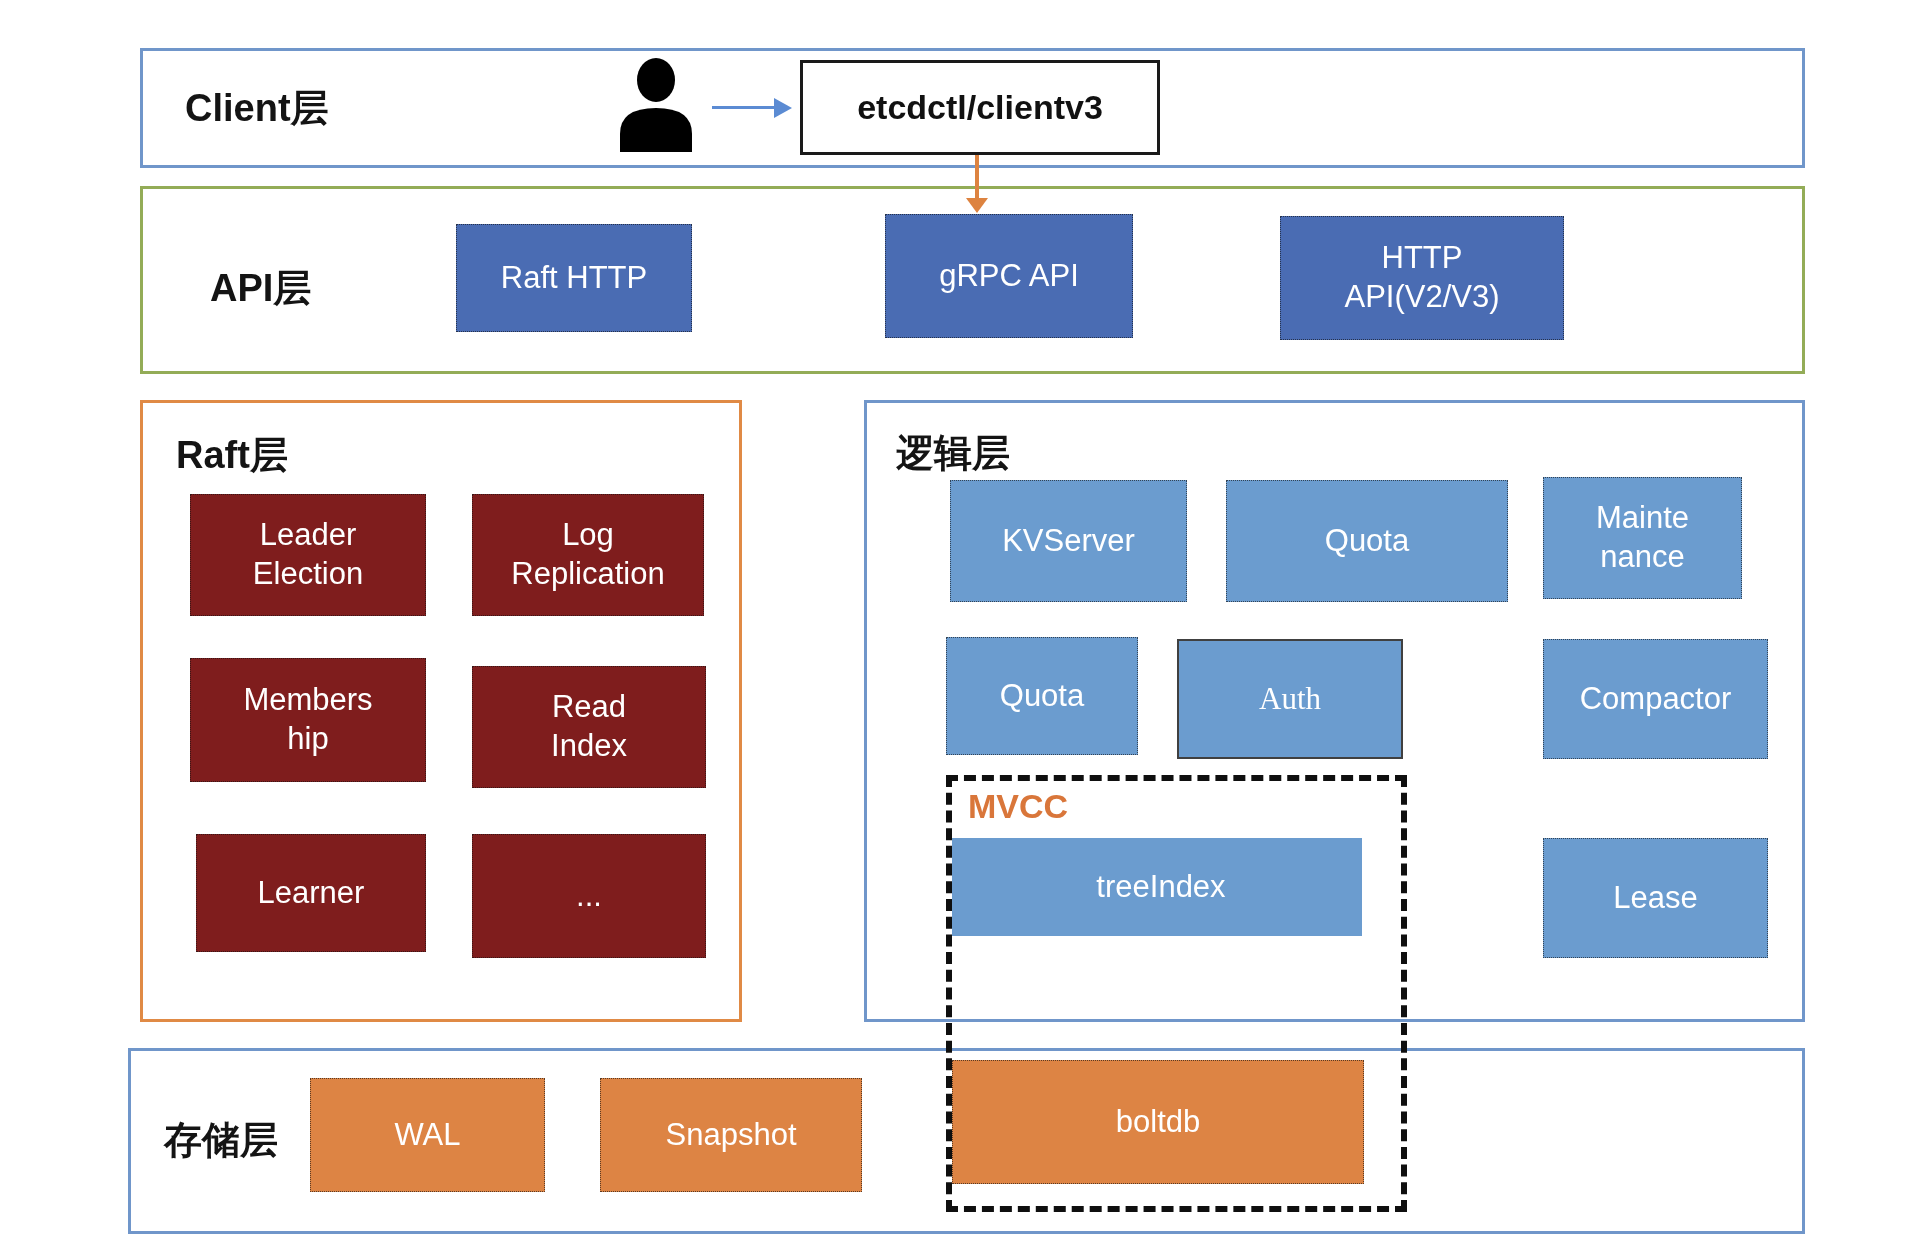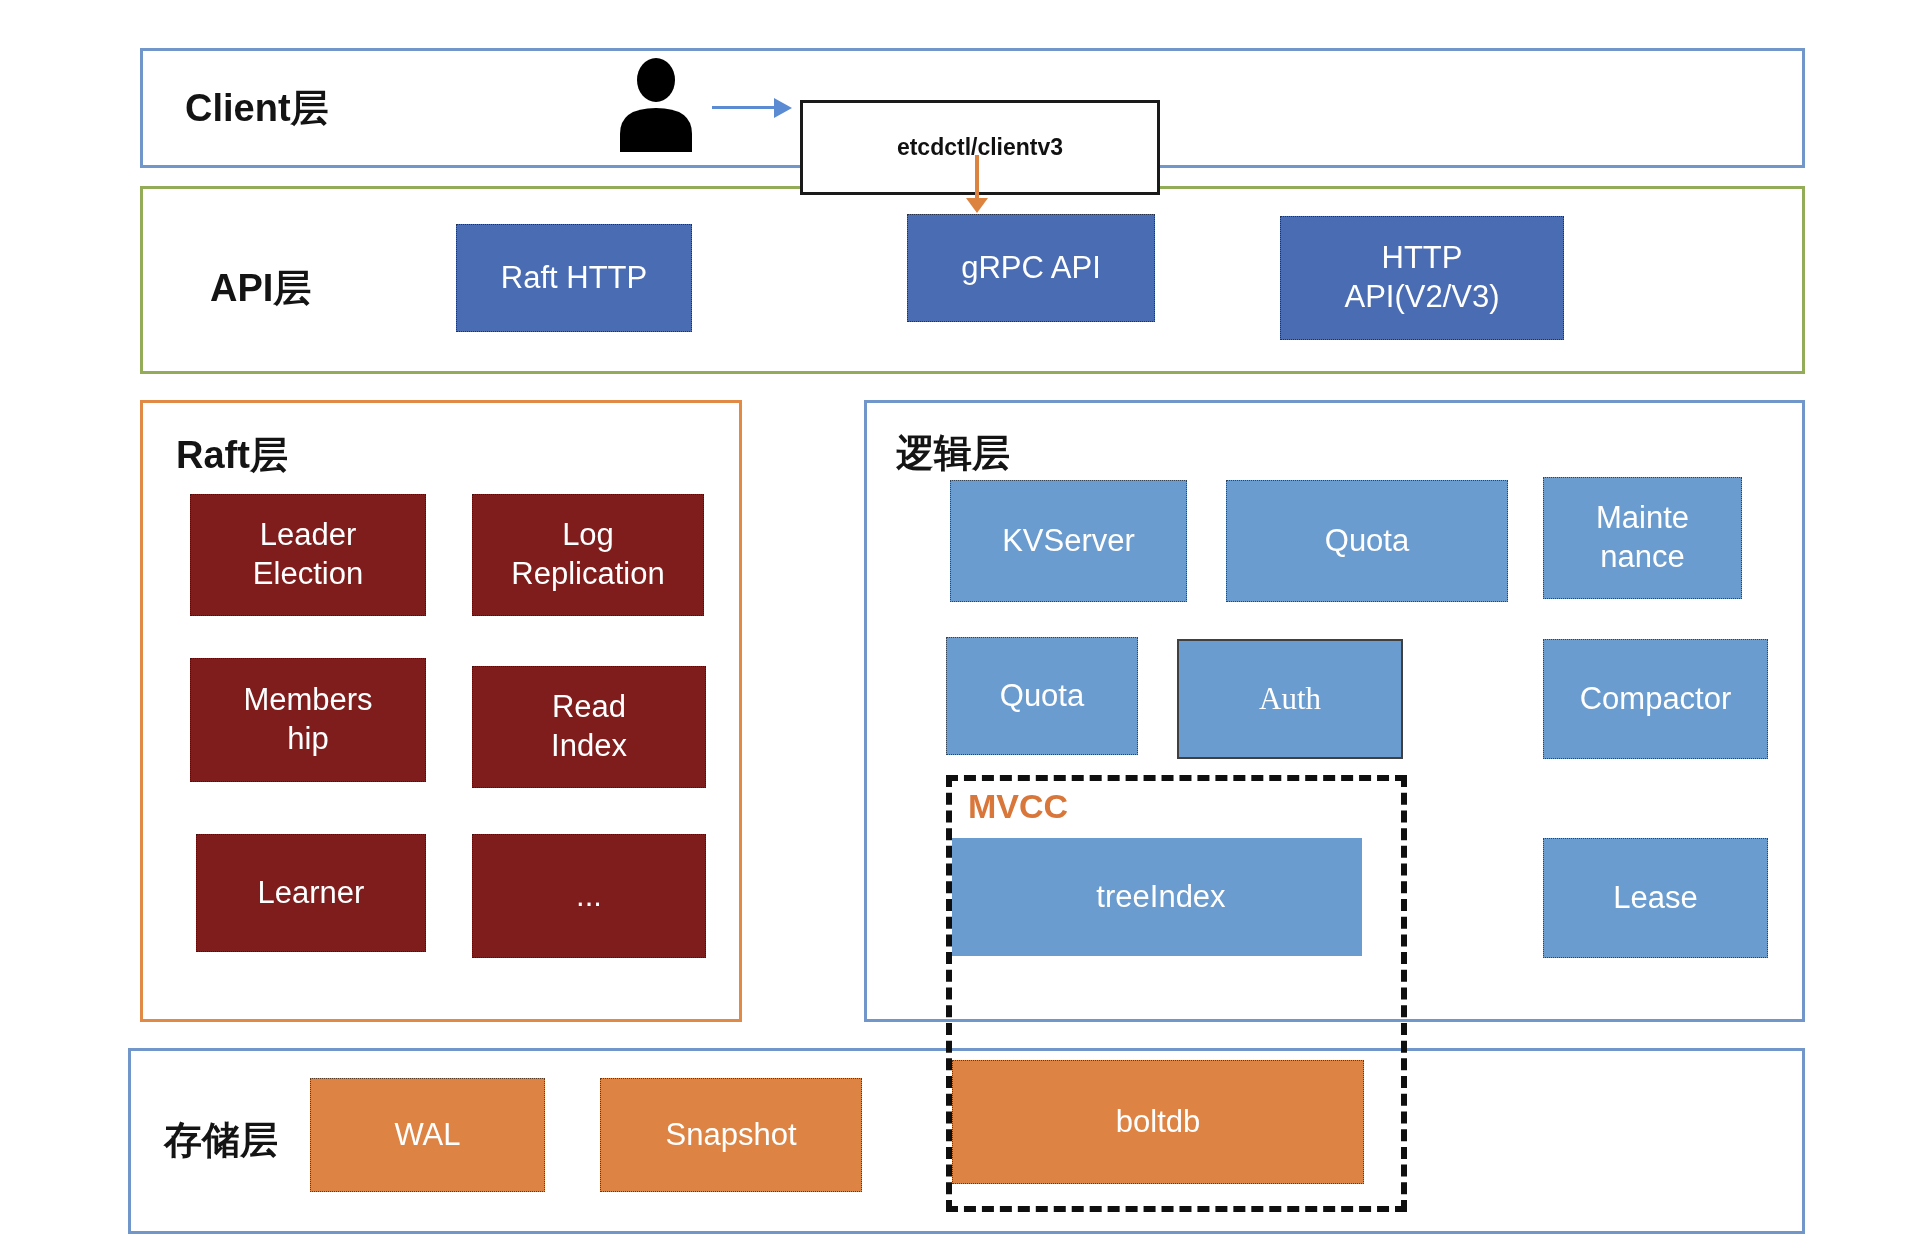--- a/index.html
+++ b/index.html
@@ -20,21 +20,21 @@
   .box{position:absolute;display:flex;align-items:center;justify-content:center;
        text-align:center;color:#ffffff;font-size:31px;line-height:1.25;z-index:2;
        border:1px dotted rgba(20,20,20,0.65);}
   .dark-blue{background:#4a6cb3;}
   .light-blue{background:#6b9ccf;}
   .green{background:#7f1d1d;}
   .orange{background:#dd8444;}
 
   .client-box{position:absolute;left:800px;top:60px;width:360px;height:95px;
        background:#ffffff;border:3px solid #1a1a1a;display:flex;align-items:center;
-       justify-content:center;font-size:23px;font-weight:bold;color:#111111;z-index:2;margin-top:40px;}
+       justify-content:center;font-size:34px;font-weight:bold;color:#111111;z-index:2;}
 
   .mvcc{position:absolute;left:946px;top:775px;width:461px;height:437px;
        border:6px dashed #0f0f0f;background:transparent;z-index:5;pointer-events:none;}
   .mvcc-label{position:absolute;left:16px;top:6px;color:#d9763a;font-size:34px;font-weight:bold;}
 
   
   .person{position:absolute;left:612px;top:58px;width:88px;height:94px;z-index:2;}
 
   
   .arrow-right{position:absolute;left:712px;top:98px;width:82px;height:20px;z-index:4;}
@@ -91,21 +91,21 @@
   </div>
 
   <div class="arrow-down">
     <div class="shaft"></div>
     <div class="head"></div>
   </div>
 
   <div class="box dark-blue" style="left:456px;top:224px;width:236px;height:108px;">
     <span>Raft HTTP</span>
   </div>
-  <div class="box dark-blue" style="left:885px;top:214px;width:248px;height:108px;margin-left:22px;">
+  <div class="box dark-blue" style="left:885px;top:214px;width:248px;height:124px;">
     <span>gRPC API</span>
   </div>
   <div class="box dark-blue" style="left:1280px;top:216px;width:284px;height:124px;">
     <span class="wrap-200">HTTP API(V2/V3)</span>
   </div>
 
   <div class="box green" style="left:190px;top:494px;width:236px;height:122px;">
     <span class="wrap-150">Leader Election</span>
   </div>
   <div class="box green" style="left:472px;top:494px;width:232px;height:122px;">
@@ -135,21 +135,21 @@
   </div>
   <div class="box light-blue" style="left:946px;top:637px;width:192px;height:118px;">
     <span>Quota</span>
   </div>
   <div class="box light-blue" style="left:1177px;top:639px;width:226px;height:120px;border:2px solid #404040;font-family:Liberation Serif, serif;">
     <span>Auth</span>
   </div>
   <div class="box light-blue" style="left:1543px;top:639px;width:225px;height:120px;">
     <span>Compactor</span>
   </div>
-  <div class="box light-blue" style="left:952px;top:838px;width:410px;height:118px;border:none;padding-left:8px;">
+  <div class="box light-blue" style="left:952px;top:838px;width:410px;height:98px;border:none;padding-left:8px;">
     <span>treeIndex</span>
   </div>
   <div class="box light-blue" style="left:1543px;top:838px;width:225px;height:120px;">
     <span>Lease</span>
   </div>
 
   <div class="mvcc">
     <div class="mvcc-label">MVCC</div>
   </div>
 

